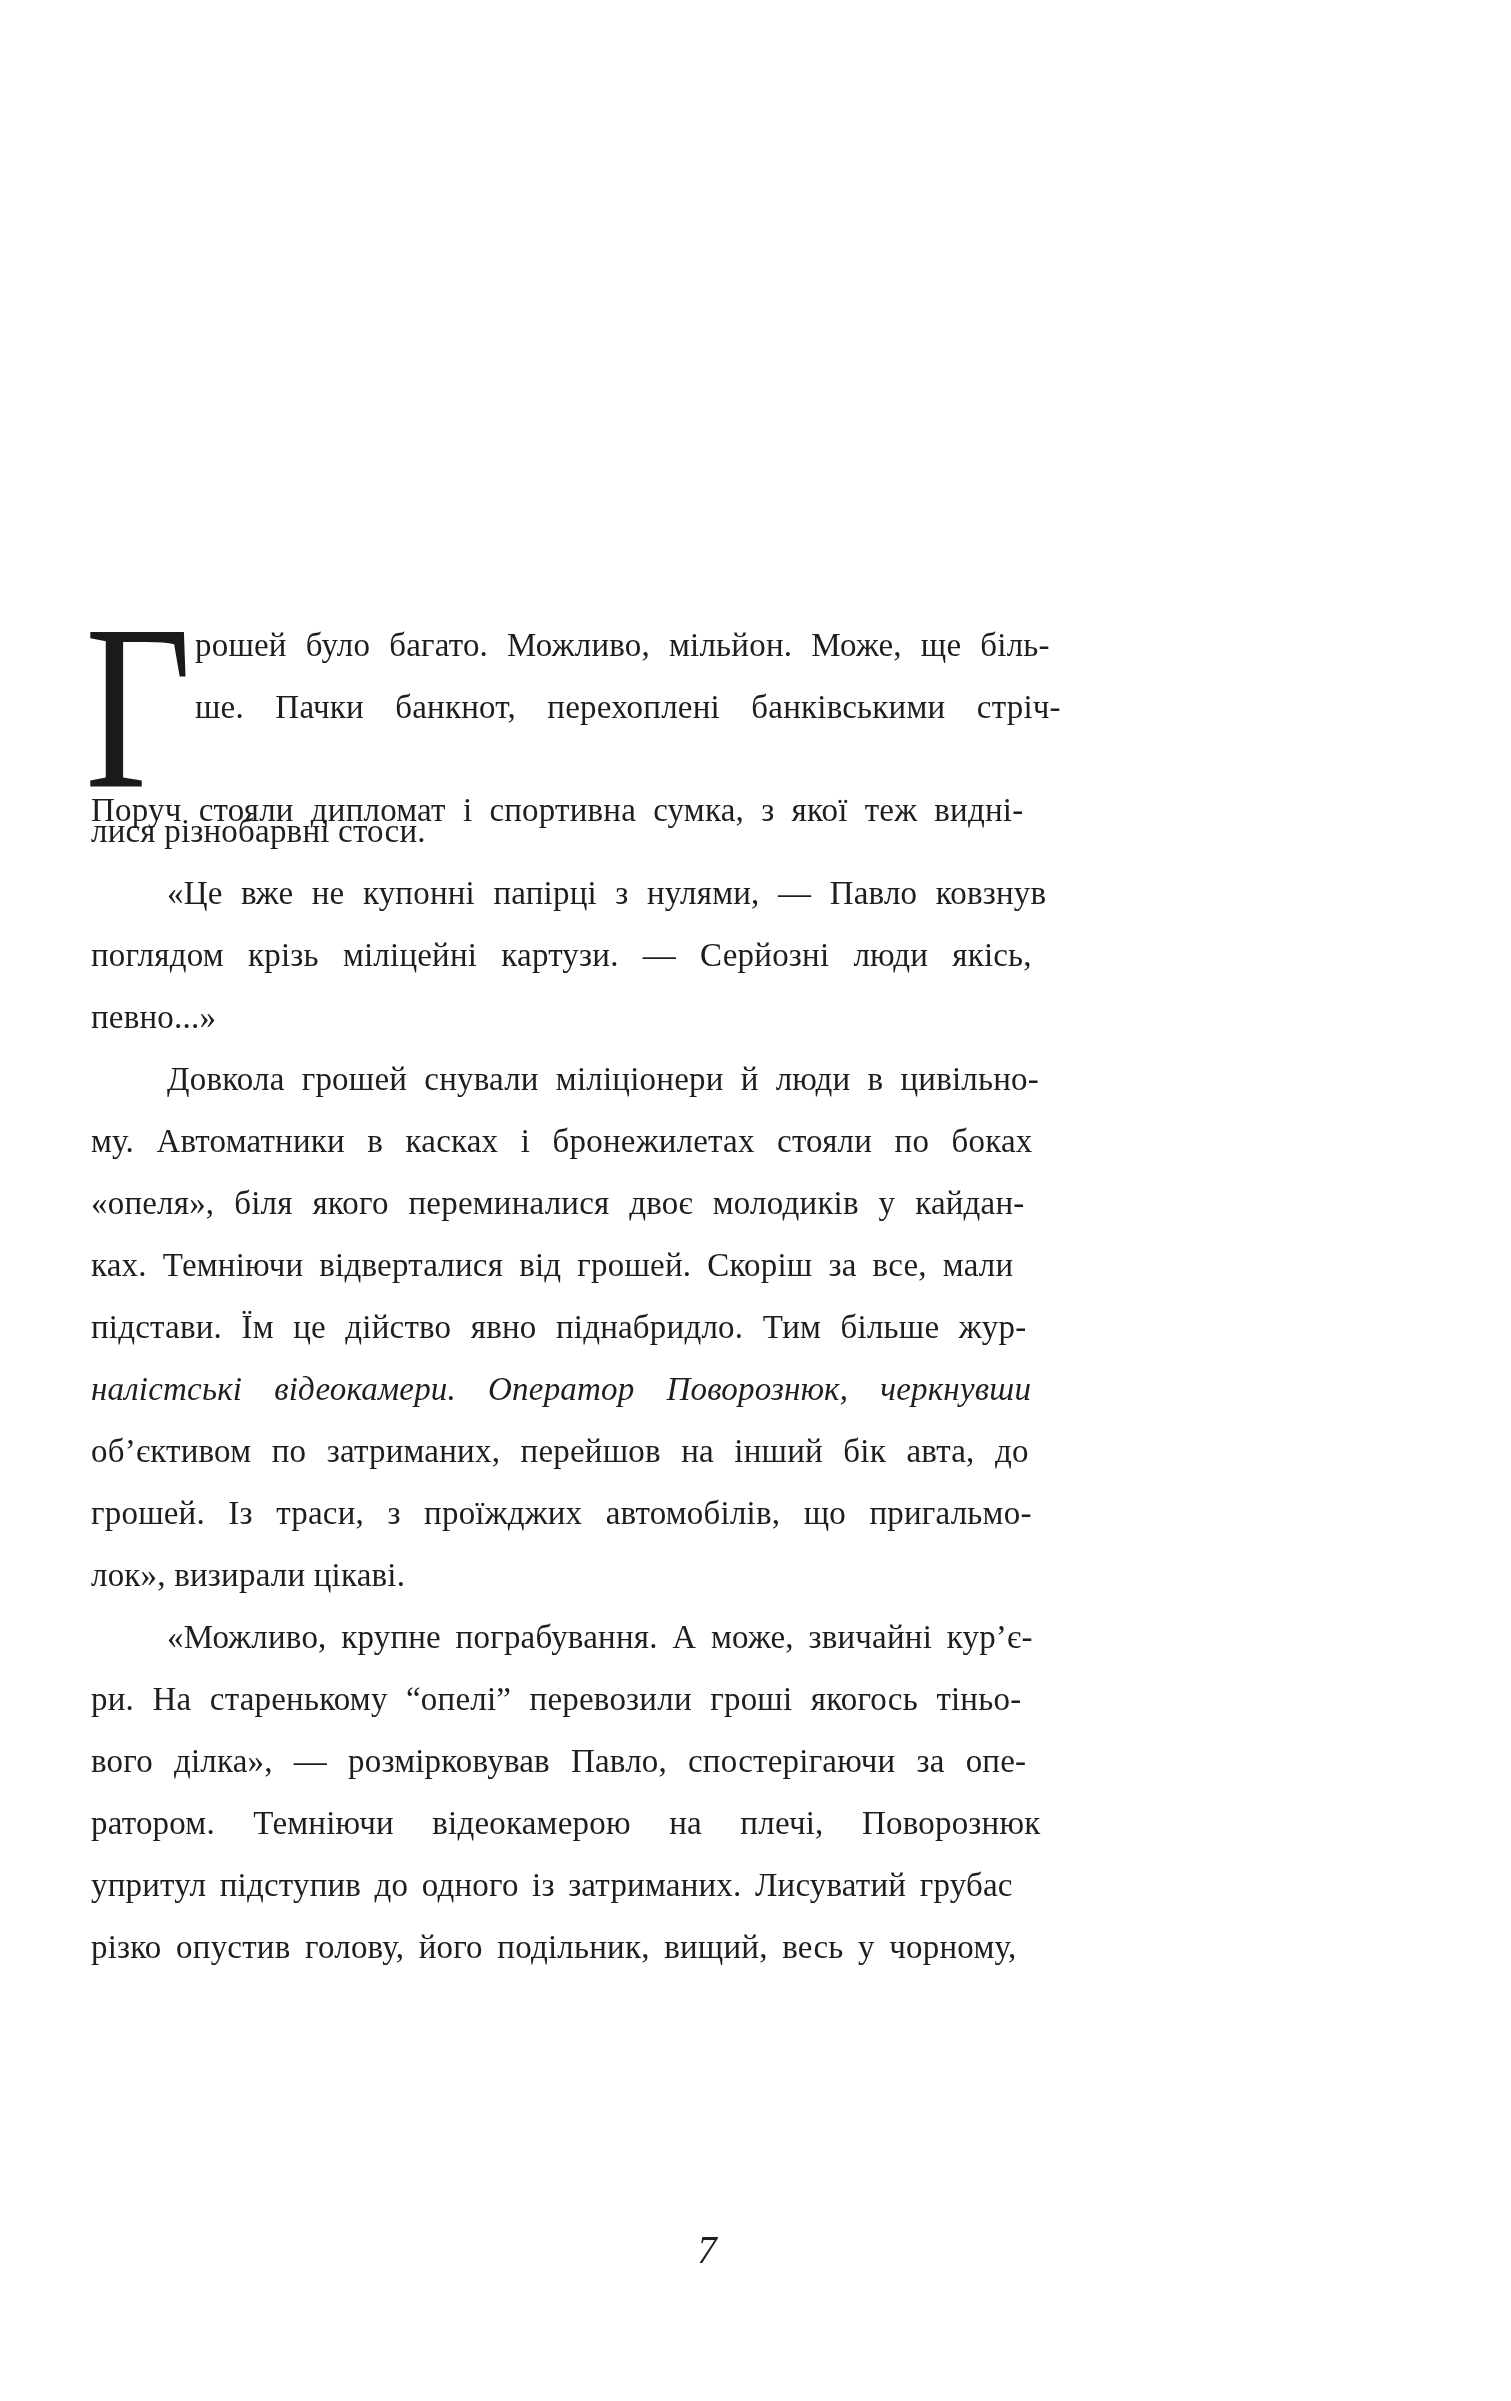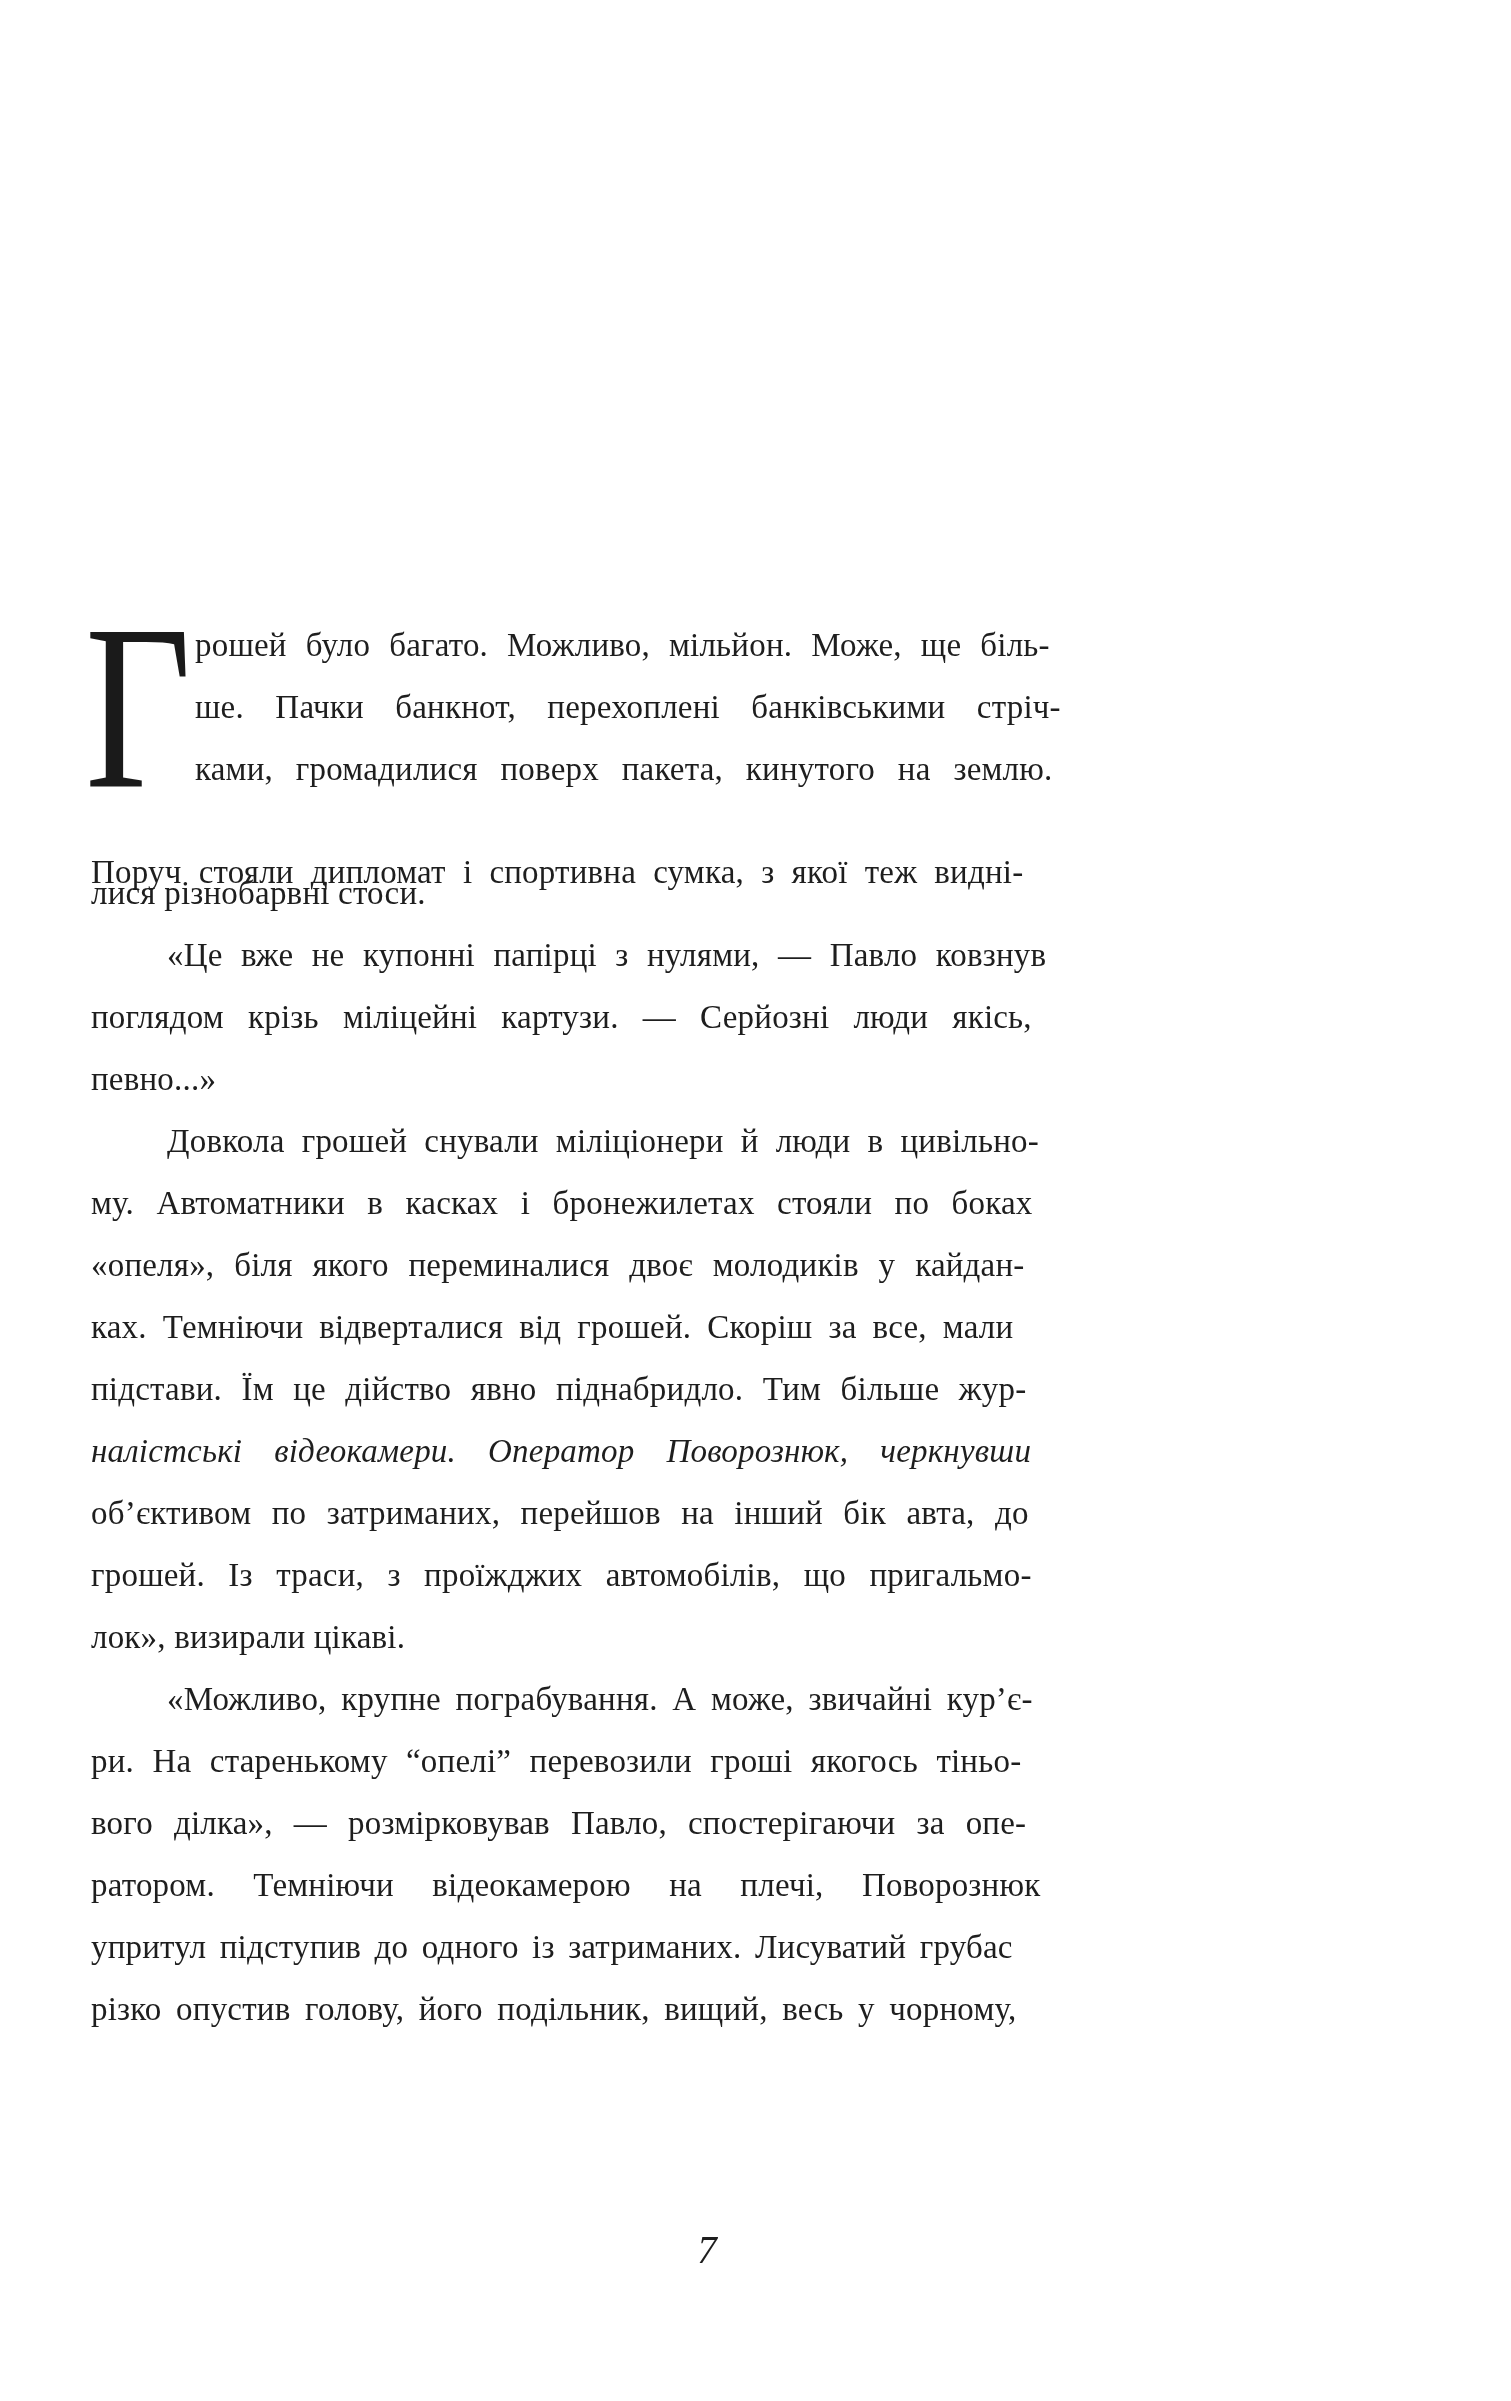--- a/index.html
+++ b/index.html
@@ -76,21 +76,20 @@
 
 <div class="page">
 
   <div class="drop-cap">Г</div>
 
   <div class="text-block">
 
     <div>
       <span class="line indent-cap"><span style="display: inline-block; white-space: nowrap; word-spacing: 10.6px;">рошей було багато. Можливо, мільйон. Може, ще біль-</span></span>
       <span class="line indent-cap"><span style="display: inline-block; white-space: nowrap; word-spacing: 23px;">ше. Пачки банкнот, перехоплені банківськими стріч-</span></span>
-      <span class="line indent-cap"><span style="display: inline-block; white-space: nowrap; word-spacing: 14.4px;">ками, громадилися поверх пакета, кинутого на землю.</span></span>
       <span class="line"><span style="display: inline-block; white-space: nowrap; word-spacing: 8.7px; margin-top: 41px;">Поруч стояли дипломат і спортивна сумка, з якої теж видні-</span></span>
       <span class="line last"><span style="display: inline-block; white-space: nowrap;">лися різнобарвні стоси.</span></span>
     </div>
 
     <div>
       <span class="line indent-para"><span style="display: inline-block; white-space: nowrap; word-spacing: 10px;">«Це вже не купонні папірці з нулями, — Павло ковзнув</span></span>
       <span class="line"><span style="display: inline-block; white-space: nowrap; word-spacing: 15.7px;">поглядом крізь міліцейні картузи. — Серйозні люди якісь,</span></span>
       <span class="line last"><span style="display: inline-block; white-space: nowrap;">певно...»</span></span>
     </div>
 

